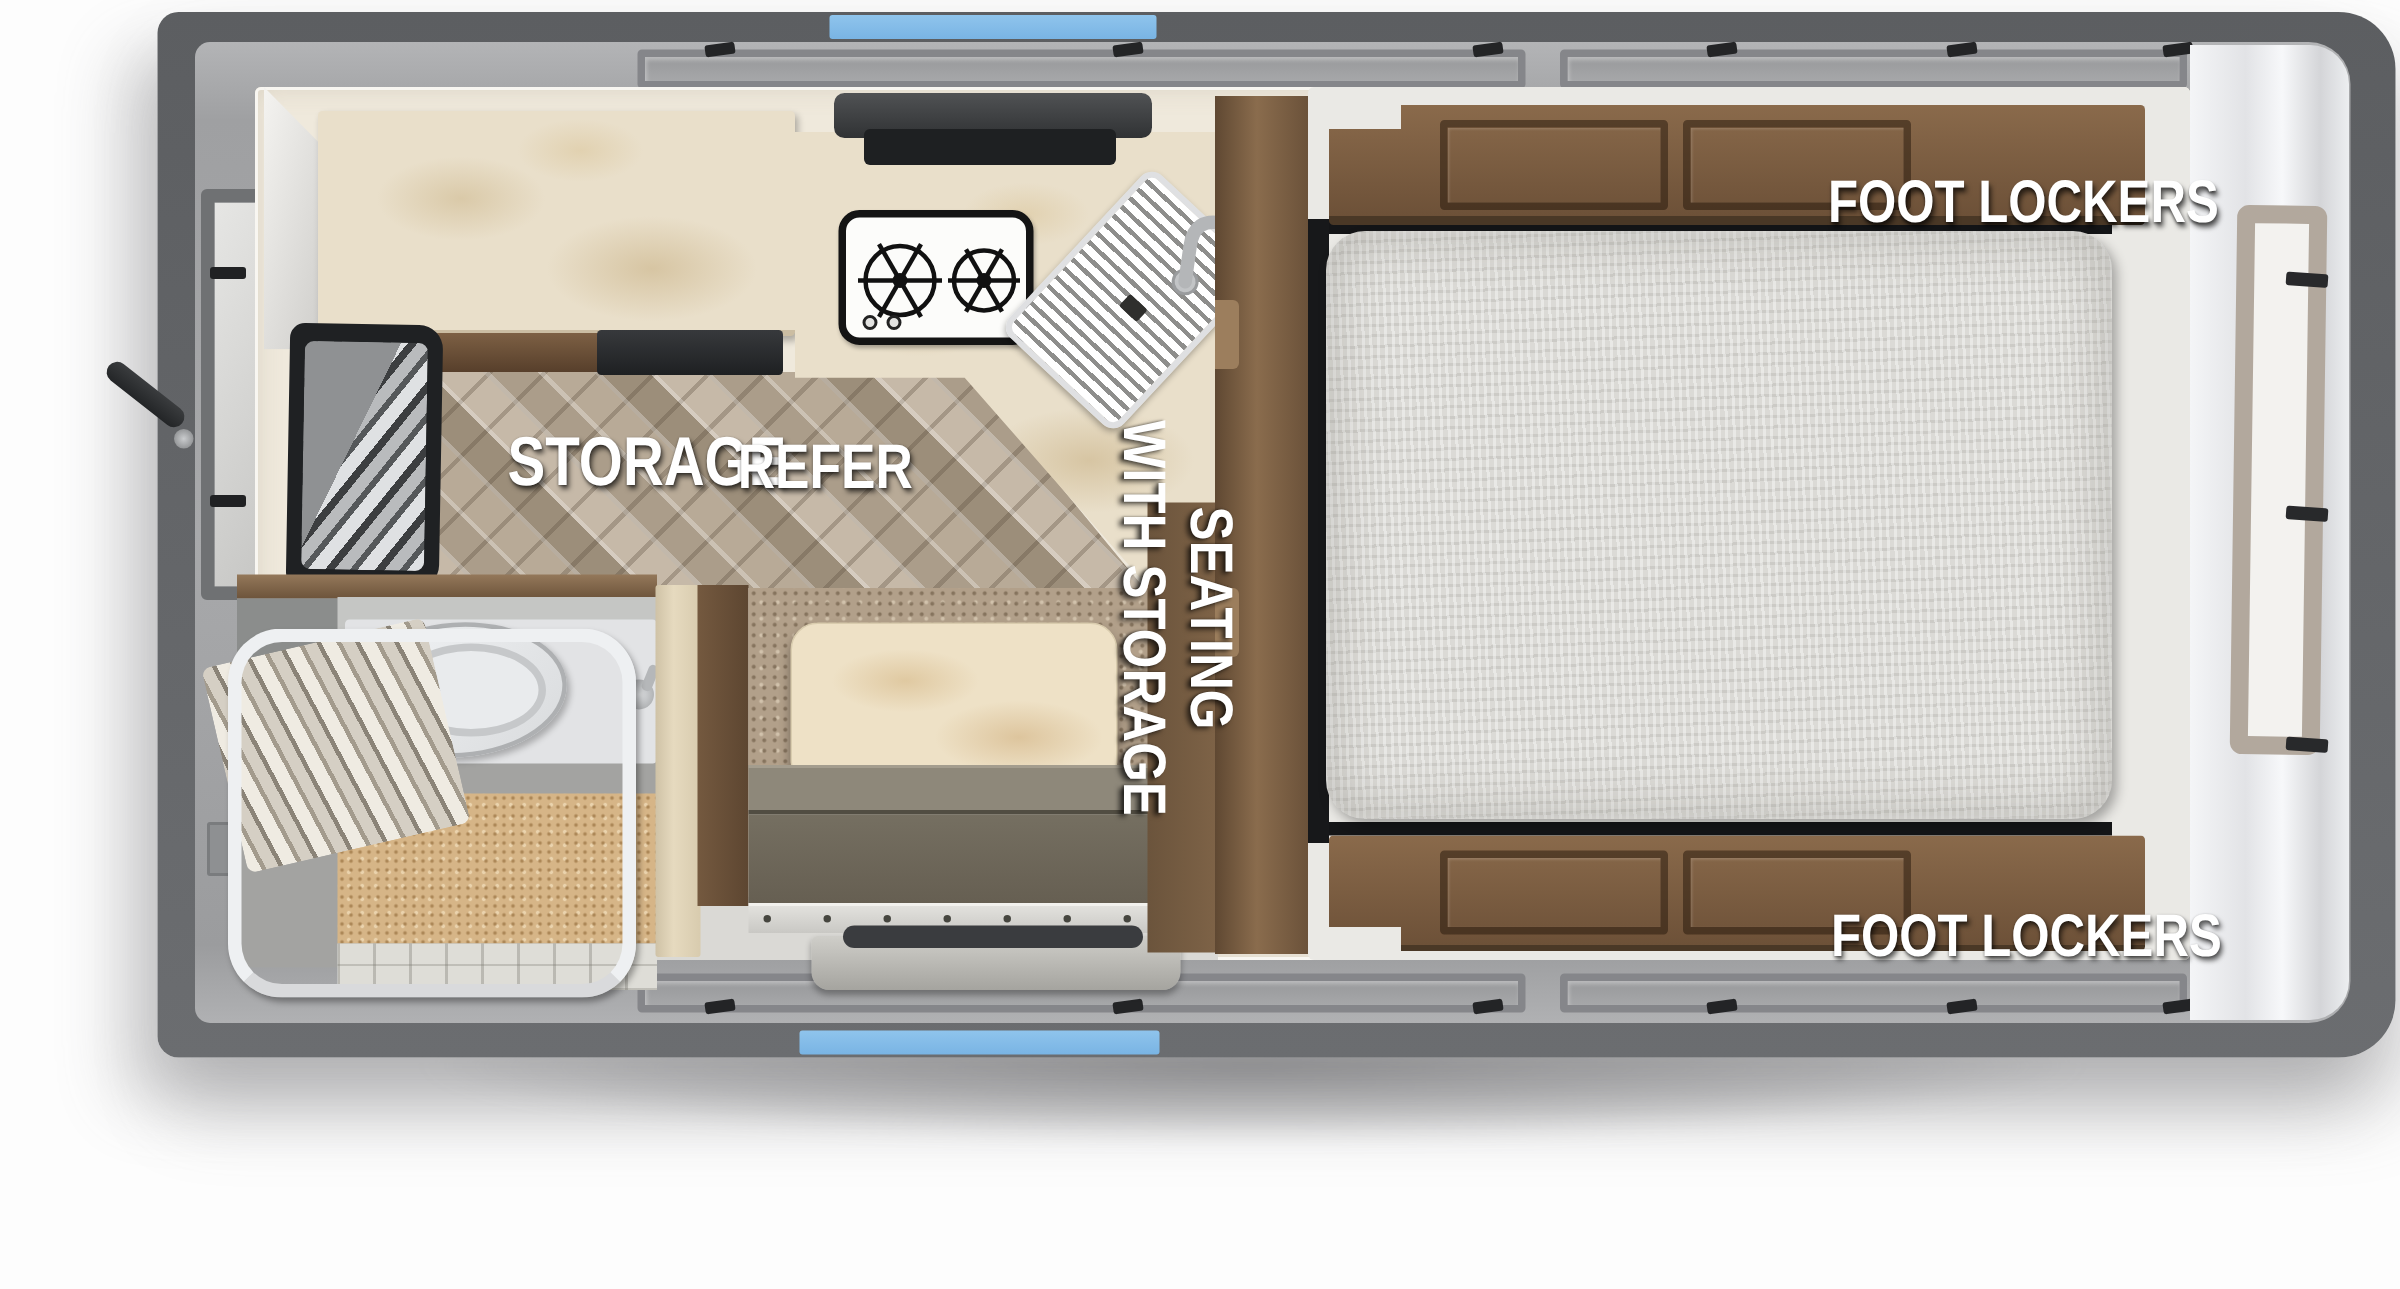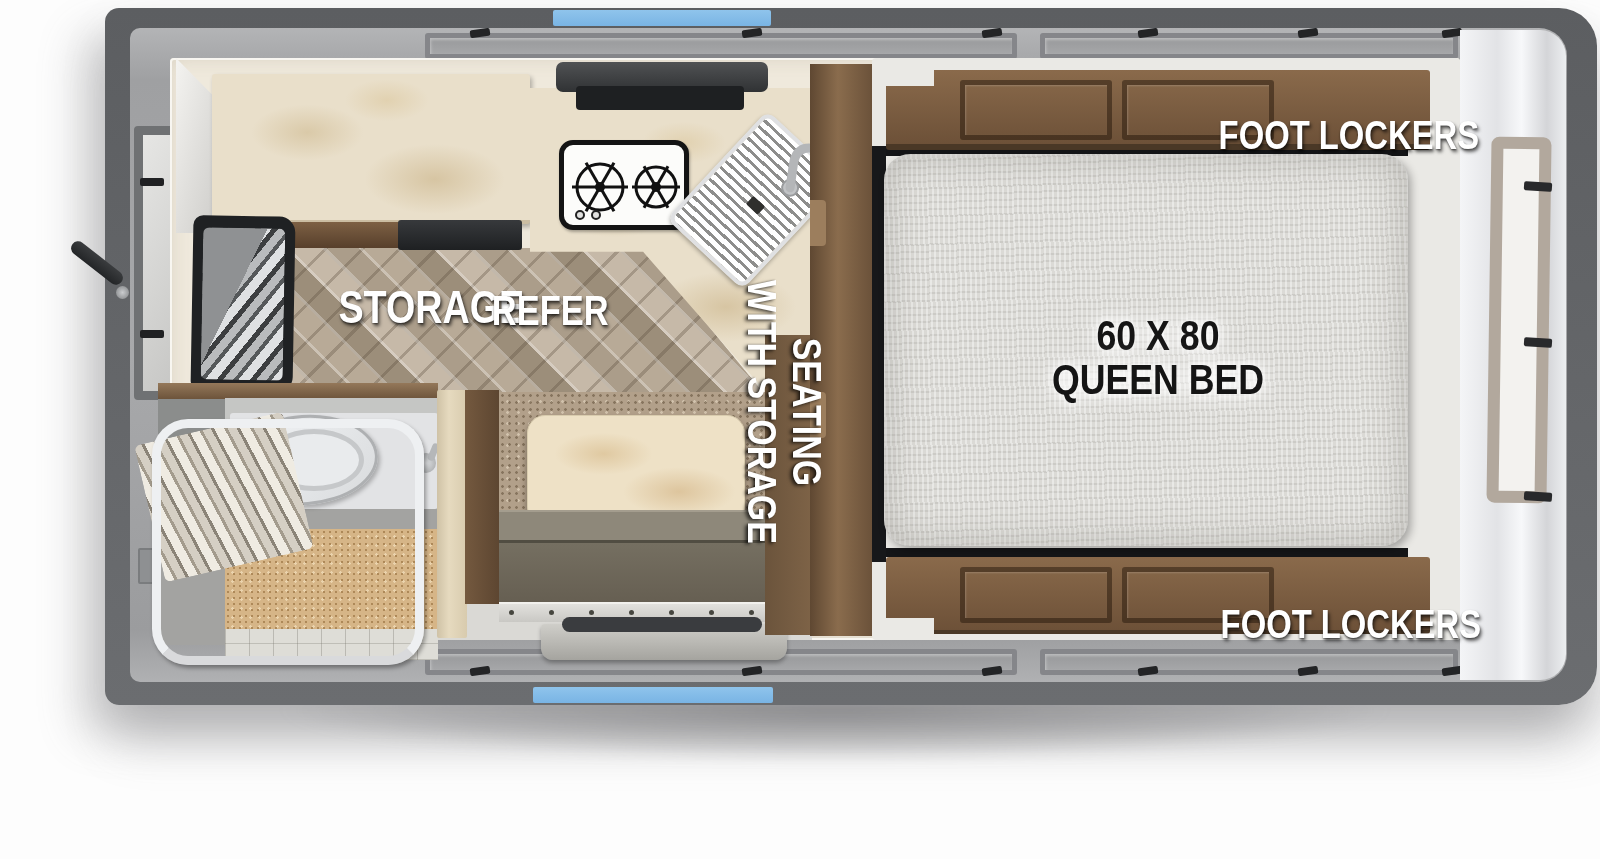--- a/index.html
+++ b/index.html
@@ -333,17 +333,13 @@
   <div id="lbl-seating" class="lbl">
     <span class="line">SEATING</span>
     <span class="line">WITH STORAGE</span>
   </div>
   <div id="lbl-flt" class="lbl">
     <span class="cond">FOOT LOCKERS</span>
   </div>
   <div id="lbl-flb" class="lbl">
     <span class="cond">FOOT LOCKERS</span>
   </div>
-  <div id="lbl-bed">
-    <span class="line">60 X 80</span>
-    <span class="line">QUEEN BED</span>
-  </div>
 </div>
 
 </body></html>

